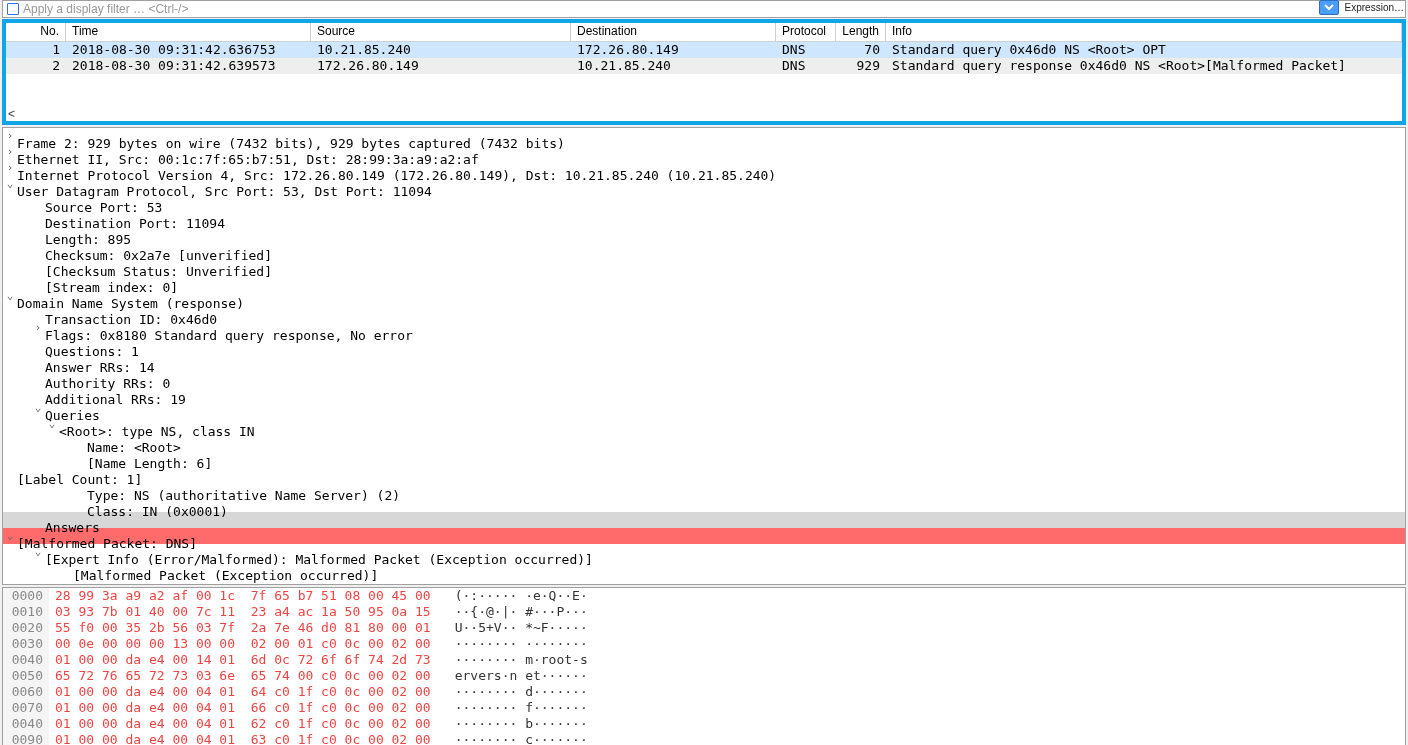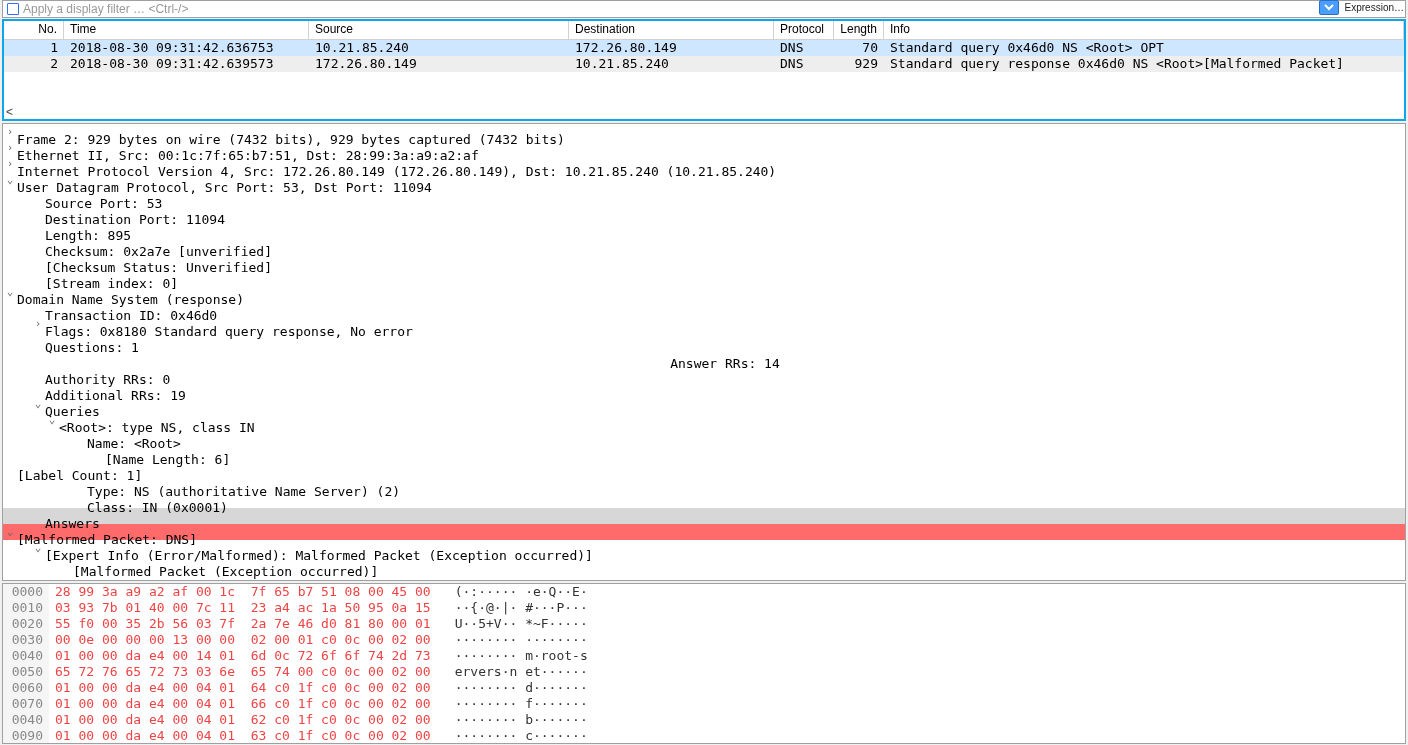--- a/index.html
+++ b/index.html
@@ -36,21 +36,21 @@
     color: #999;
     flex: 1;
     font-size: 12px;
     line-height: 12px;
     font-family: Tahoma, sans-serif;
   }
 
   
   .packet-list-pane {
     background: #fff;
-    border: 2px solid #0ea5e9;
+    border: 4px solid #0ea5e9;
     margin: 0 2px 2px 2px;
     height: 98px;
     position: relative;
     overflow: hidden;
   }
   .plist-header {
     display: flex;
     font-family: Tahoma, Arial, sans-serif;
     font-size: 12px;
     height: 18px;
@@ -230,27 +230,27 @@
       <div class="tree-line" style="padding-left: 28px;"><span class="arrow"></span><span class="tree-text">Source Port: 53</span></div>
       <div class="tree-line" style="padding-left: 28px;"><span class="arrow"></span><span class="tree-text">Destination Port: 11094</span></div>
       <div class="tree-line" style="padding-left: 28px;"><span class="arrow"></span><span class="tree-text">Length: 895</span></div>
       <div class="tree-line" style="padding-left: 28px;"><span class="arrow"></span><span class="tree-text">Checksum: 0x2a7e [unverified]</span></div>
       <div class="tree-line" style="padding-left: 28px;"><span class="arrow"></span><span class="tree-text">[Checksum Status: Unverified]</span></div>
       <div class="tree-line" style="padding-left: 28px;"><span class="arrow"></span><span class="tree-text">[Stream index: 0]</span></div>
       <div class="tree-line" style="padding-left: 0px;"><span class="arrow">⌄</span><span class="tree-text">Domain Name System (response)</span></div>
       <div class="tree-line" style="padding-left: 28px;"><span class="arrow"></span><span class="tree-text">Transaction ID: 0x46d0</span></div>
       <div class="tree-line" style="padding-left: 28px;"><span class="arrow">›</span><span class="tree-text">Flags: 0x8180 Standard query response, No error</span></div>
       <div class="tree-line" style="padding-left: 28px;"><span class="arrow"></span><span class="tree-text">Questions: 1</span></div>
-      <div class="tree-line" style="padding-left: 28px; justify-content: center;"><span class="arrow"></span><span class="tree-text">Answer RRs: 14</span></div>
+      <div class="tree-line" style="padding-left: 28px;"><span class="arrow"></span><span class="tree-text">Answer RRs: 14</span></div>
       <div class="tree-line" style="padding-left: 28px;"><span class="arrow"></span><span class="tree-text">Authority RRs: 0</span></div>
       <div class="tree-line" style="padding-left: 28px;"><span class="arrow"></span><span class="tree-text">Additional RRs: 19</span></div>
       <div class="tree-line" style="padding-left: 28px;"><span class="arrow">⌄</span><span class="tree-text">Queries</span></div>
       <div class="tree-line" style="padding-left: 42px;"><span class="arrow">⌄</span><span class="tree-text">&lt;Root&gt;: type NS, class IN</span></div>
       <div class="tree-line" style="padding-left: 70px;"><span class="arrow"></span><span class="tree-text">Name: &lt;Root&gt;</span></div>
-      <div class="tree-line" style="padding-left: 88px; text-align: center;"><span class="arrow"></span><span class="tree-text">[Name Length: 6]</span></div>
+      <div class="tree-line" style="padding-left: 70px; text-align: center;"><span class="arrow"></span><span class="tree-text">[Name Length: 6]</span></div>
       <div class="tree-line" style=""><span class="arrow"></span><span class="tree-text">[Label Count: 1]</span></div>
       <div class="tree-line" style="padding-left: 70px;"><span class="arrow"></span><span class="tree-text">Type: NS (authoritative Name Server) (2)</span></div>
       <div class="tree-line" style="padding-left: 70px;"><span class="arrow"></span><span class="tree-text">Class: IN (0x0001)</span></div>
       <div class="tree-line tree-sel-grey" style="padding-left: 28px;"><span class="arrow"></span><span class="tree-text">Answers</span></div>
       <div class="tree-line tree-sel-err" style="padding-left: 0px;"><span class="arrow">⌄</span><span class="tree-text">[Malformed Packet: DNS]</span></div>
       <div class="tree-line" style="padding-left: 28px;"><span class="arrow">⌄</span><span class="tree-text">[Expert Info (Error/Malformed): Malformed Packet (Exception occurred)]</span></div>
       <div class="tree-line" style="padding-left: 56px;"><span class="arrow"></span><span class="tree-text">[Malformed Packet (Exception occurred)]</span></div>
     </div>
 </div>
 

